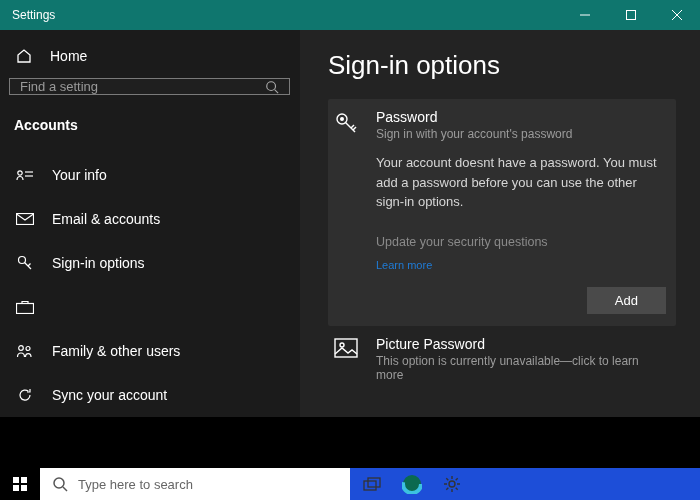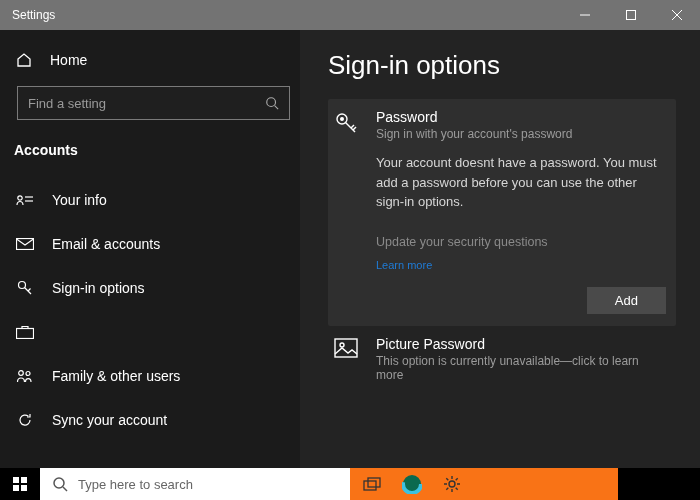--- a/index.html
+++ b/index.html
@@ -1,46 +1,46 @@
 <!DOCTYPE html>
 <html><head>
 <meta charset="utf-8">
 <style>
   * { margin: 0; padding: 0; box-sizing: border-box; font-family: "Segoe UI", -apple-system, sans-serif; }
   body { width: 700px; height: 500px; background: #000; color: #fff; overflow: hidden; position: relative; }
-  .window { width: 700px; height: 468px; background: #737373; display: flex; flex-direction: column; }
+  .window { width: 700px; height: 417px; background: #0f766e; display: flex; flex-direction: column; }
   .titlebar { height: 30px; display: flex; align-items: center; justify-content: space-between; padding-left: 12px; }
   .titlebar .title { font-size: 12px; color: #fff; }
   .win-controls { display: flex; }
   .win-btn { width: 46px; height: 30px; display: flex; align-items: center; justify-content: center; color: #fff; font-size: 12px; }
   .body { flex: 1; display: flex; overflow: hidden; }
   .sidebar { width: 300px; background: #1b1b1b; display: flex; flex-direction: column; padding-top: 10px; }
   .home-row { display: flex; align-items: center; gap: 18px; padding: 8px 16px; height: 40px; }
   .home-row .label { font-size: 14px; }
-  .search-box { margin: 6px 10px 10px 17px; height: 34px; border: 1px solid #7a7a7a; background: #1f1f1f; display: flex; align-items: center; padding: 0 10px; justify-content: space-between; }
+  .search-box { margin: 6px 10px 10px 9px; height: 34px; border: 1px solid #7a7a7a; background: #1f1f1f; display: flex; align-items: center; padding: 0 10px; justify-content: space-between; }
   .search-box input { background: transparent; border: none; outline: none; color: #bbb; font-size: 13px; width: 90%; }
   .search-box input::placeholder { color: #9a9a9a; }
   .category { font-size: 14px; font-weight: 600; padding: 12px 14px 10px; }
   .nav-list { display: flex; flex-direction: column; margin-top: 10px; }
   .nav-item { display: flex; align-items: center; gap: 18px; padding: 0 16px; height: 44px; font-size: 14px; color: #fff; }
   .nav-item .icon { width: 18px; display: flex; justify-content: center; }
   .main { flex: 1; background: #232323; padding: 20px 24px 0 28px; overflow: hidden; }
   .main h1 { font-size: 26px; font-weight: 400; margin-bottom: 18px; }
   .option { display: flex; gap: 16px; padding: 10px 10px 12px 4px; }
   .option.active { background: #2f2f2f; border-radius: 2px; }
   .option .icon { width: 28px; display: flex; justify-content: center; padding-top: 2px; }
   .option .content { flex: 1; }
   .opt-title { font-size: 14px; color: #fff; }
   .opt-sub { font-size: 12px; color: #9b9b9b; margin-top: 2px; }
   .opt-body { font-size: 13px; color: #d6d6d6; margin-top: 12px; line-height: 1.5; }
   .opt-link { font-size: 12.5px; color: #8a8a8a; margin-top: 23px; }
   .opt-learn { font-size: 11px; color: #1f7bd6; margin-top: 10px; }
   .opt-actions { display: flex; justify-content: flex-end; margin-top: 16px; }
   .btn-add { background: #4a4a4a; color: #fff; border: none; padding: 6px 28px; font-size: 13px; }
-  .taskbar { position: absolute; bottom: 0; left: 0; width: 618px; height: 32px; background: #f97316; display: flex; align-items: center; }
+  .taskbar { position: absolute; bottom: 0; left: 0; width: 700px; height: 32px; background: #1d4ed8; display: flex; align-items: center; }
   .start { width: 40px; height: 32px; background: #000; display: flex; align-items: center; justify-content: center; }
   .tb-search { flex: 0 0 310px; height: 32px; background: #fff; display: flex; align-items: center; gap: 10px; padding: 0 12px; color: #666; font-size: 13px; }
   .tb-icons { display: flex; align-items: center; gap: 4px; margin-left: 4px; }
   .tb-icon { width: 36px; height: 32px; display: flex; align-items: center; justify-content: center; color: #333; }
   svg { display: block; }
 </style>
 </head>
 <body>
 
 <div class="window">

